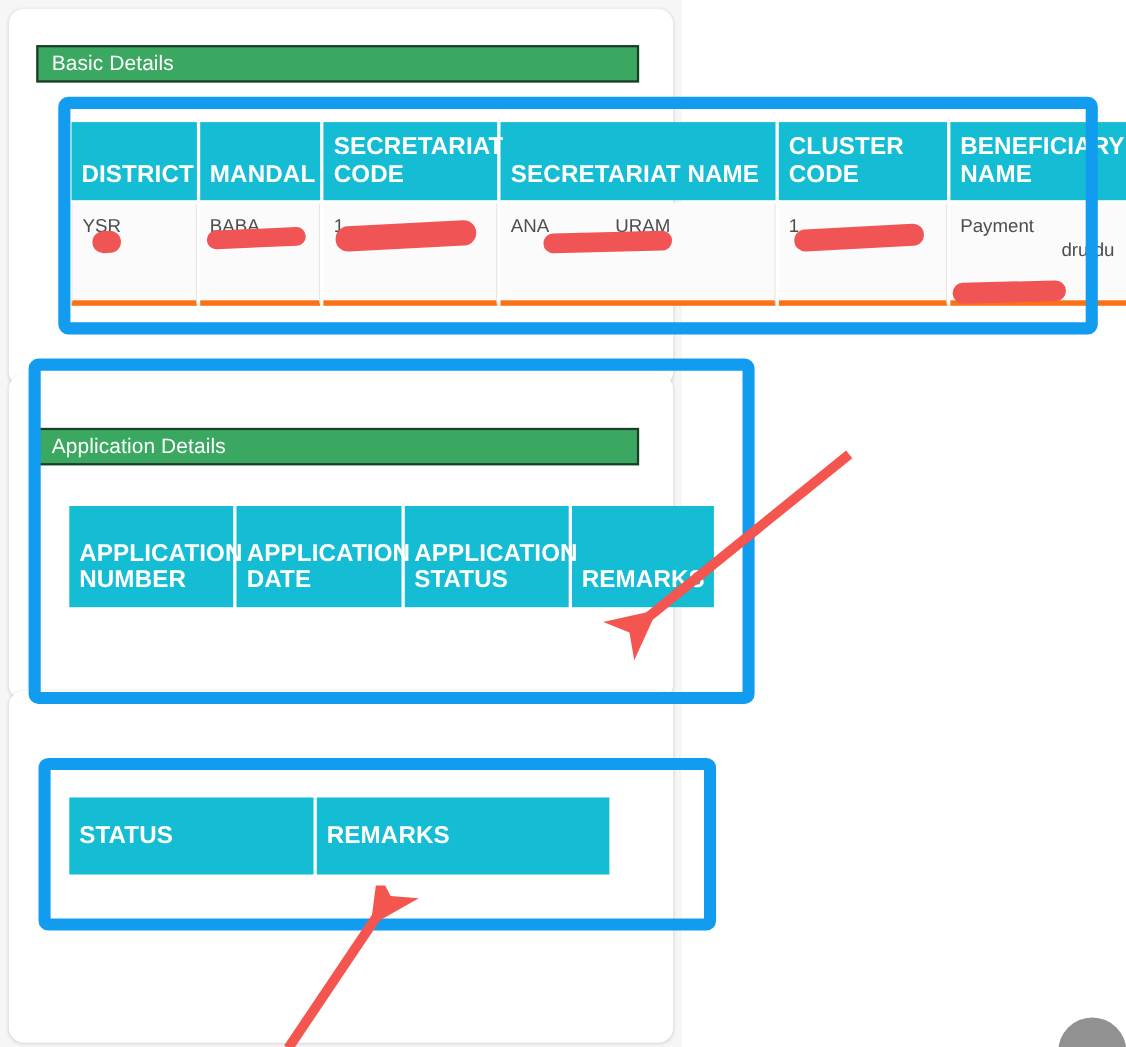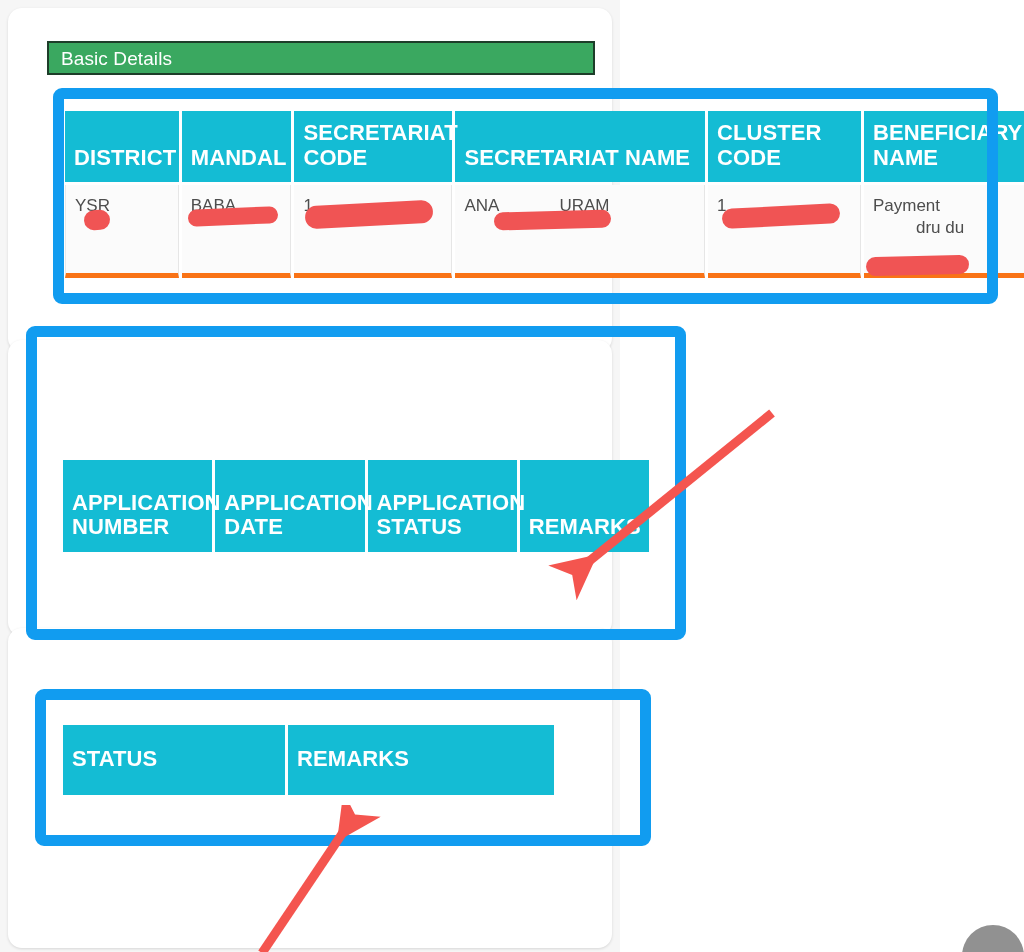--- a/index.html
+++ b/index.html
@@ -45,21 +45,20 @@
     background: #3aa860;
     border: 2px solid #1d3d29;
     box-sizing: border-box;
     color: #ffffff;
     font-size: 19px;
     line-height: 1;
     display: flex;
     align-items: center;
     padding-left: 12px;
     letter-spacing: 0.1px;
-    margin-left: 14px;
   }
   .sec-basic   { left: 33px; top: 41px;  width: 548px; height: 34px; }
   .sec-app     { left: 33px; top: 389px; width: 548px; height: 34px; }
   .sec-payment { left: 33px; top: 649px; width: 548px; height: 34px; }
 
   
   .tbl {
     position: absolute;
     border-collapse: separate;
     border-spacing: 3px;
@@ -175,34 +174,35 @@
         <th>BENEFICIARY NAME</th>
       </tr>
     </thead>
     <tbody>
       <tr>
         <td>YSR</td>
         <td>BABA</td>
         <td>1</td>
         <td><span>ANA</span><span style="margin-left:60px">URAM</span></td>
         <td>1</td>
-        <td><span>Payment</span><br><span style="margin-left:43px">dru du</span></td>
+        <td><span>Payment</span><br><span style="margin-left:92px">dru du</span></td>
       </tr>
     </tbody>
   </table>
 
   <div class="redact rd-district"></div>
   <div class="redact rd-mandal"></div>
   <div class="redact rd-seccode"></div>
   <div class="redact rd-secname"></div>
   <div class="redact rd-cluster"></div>
   <div class="redact rd-benef"></div>
 
   <div class="card card-app"></div>
 
+  <div class="sec-header sec-app">Application Details</div>
 
   <table class="tbl tbl-app">
     <colgroup>
       <col style="width:148px">
       <col style="width:148px">
       <col style="width:148px">
       <col style="width:128px">
     </colgroup>
     <thead>
       <tr>

